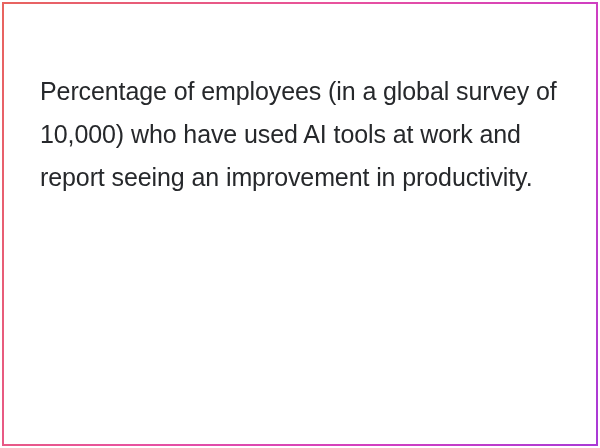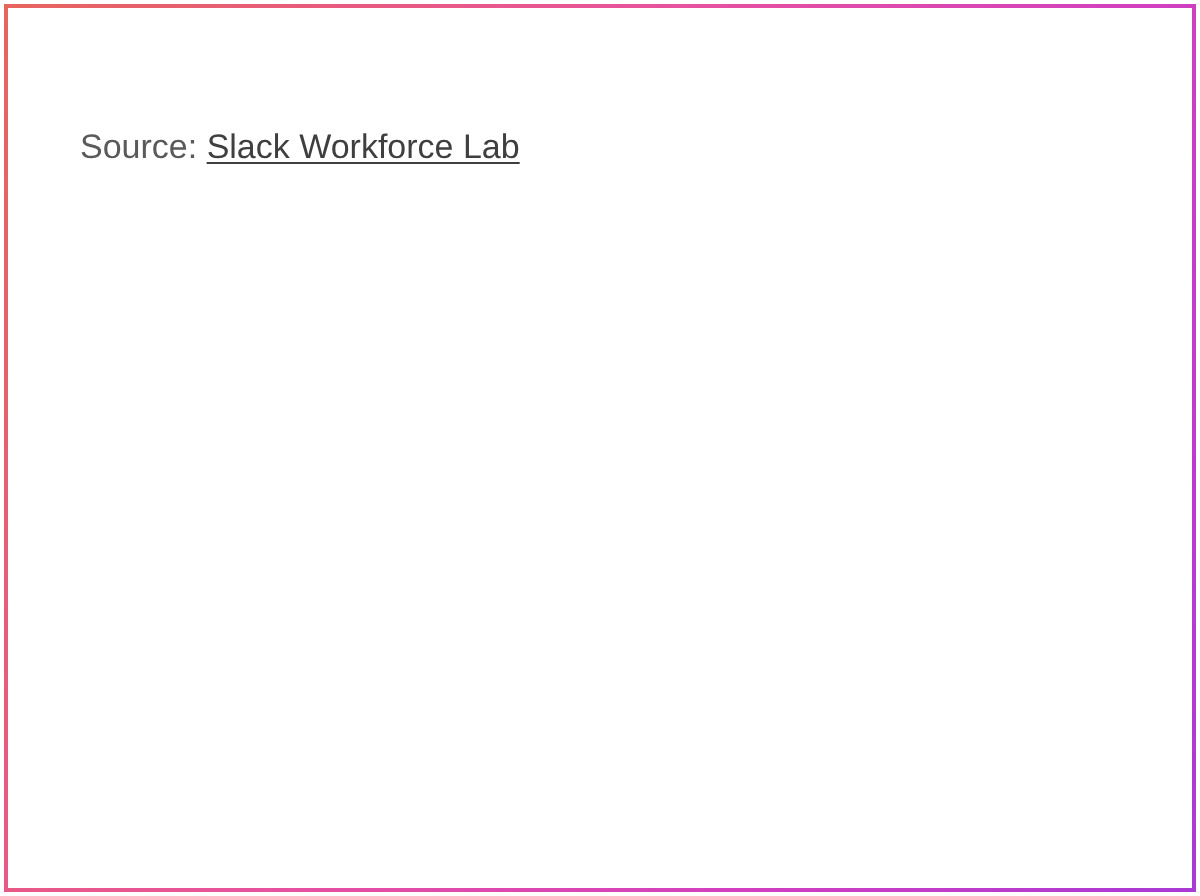--- a/index.html
+++ b/index.html
@@ -114,19 +114,17 @@
 
 <div class="stat-card">
 
   <div class="card-border">
     <div class="card-border-inner"></div>
   </div>
 
   <div class="card-content">
 
 
+    <p class="stat-body">Percentage of employees (in a global survey of 10,000) who have used AI tools at work and report seeing an improvement in productivity.</p>
 
-    <p class="stat-source">
-      <span class="source-label">Source: </span><a class="source-link">Slack Workforce Lab</a>
-    </p>
 
   </div>
 </div>
 
 </body></html>

